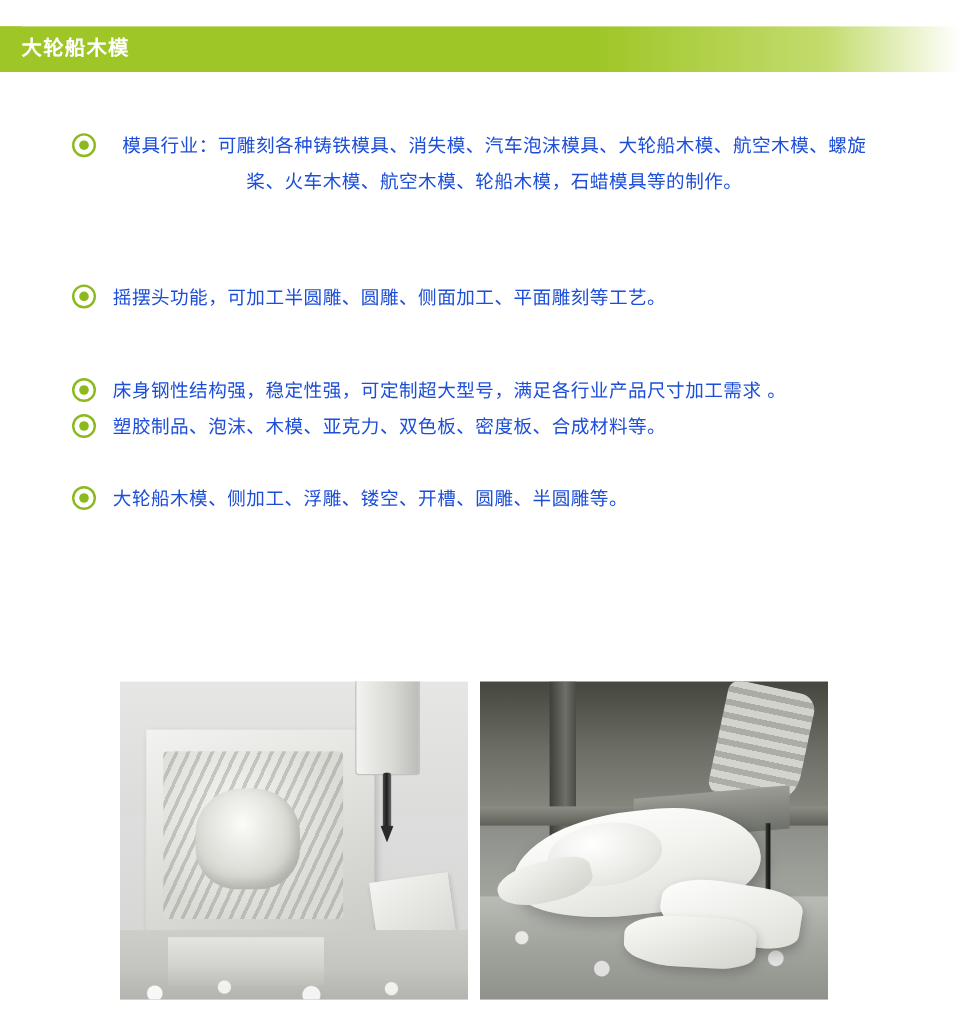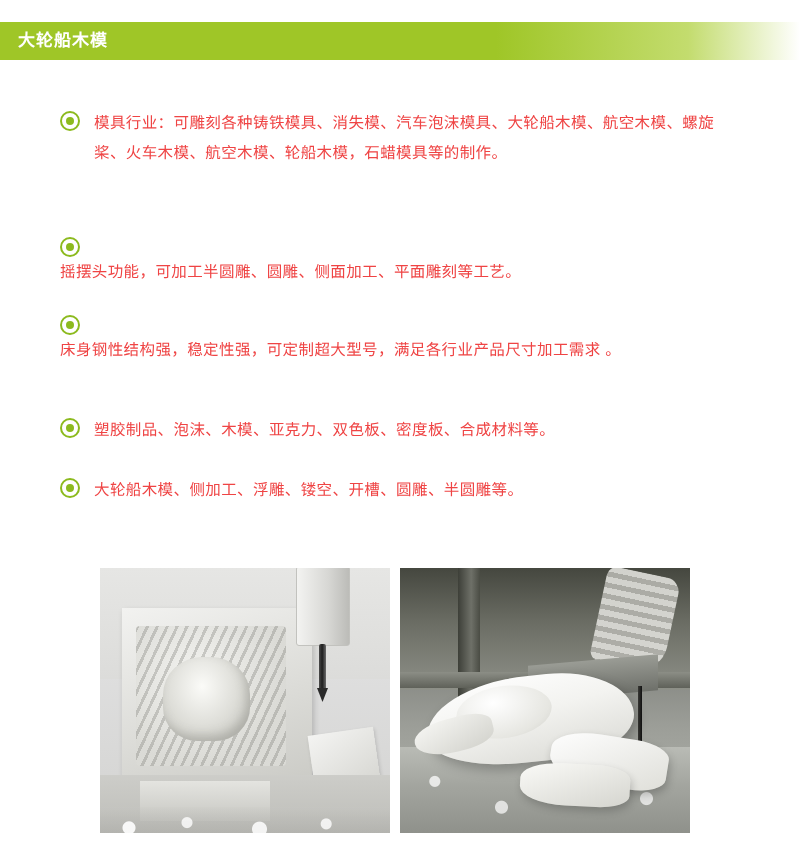--- a/index.html
+++ b/index.html
@@ -86,29 +86,30 @@
     width: 8px;
     height: 8px;
     margin-left: -4px;
     margin-top: -4px;
     border-radius: 50%;
     background: #8cba1e;
   }
   .bullet-text {
     font-size: 15.5px;
     line-height: 30px;
-    color: #ef4444;
+    color: #1d4ed8;
     letter-spacing: 0.4px;
+    text-align: center;
   }
 
   
   .item-0 { margin-top: 48px; }
-  .item-1 { margin-top: 66px; flex-direction: column; }
-  .item-2 { margin-top: 25px; flex-direction: column; }
-  .item-3 { margin-top: 50px; }
+  .item-1 { margin-top: 66px; }
+  .item-2 { margin-top: 48px; }
+  .item-3 { }
   .item-4 { margin-top: 30px; }
 
   
   .gallery {
     position: absolute;
     left: 100px;
     top: 568px;
     width: 590px;
     height: 265px;
     display: flex;

